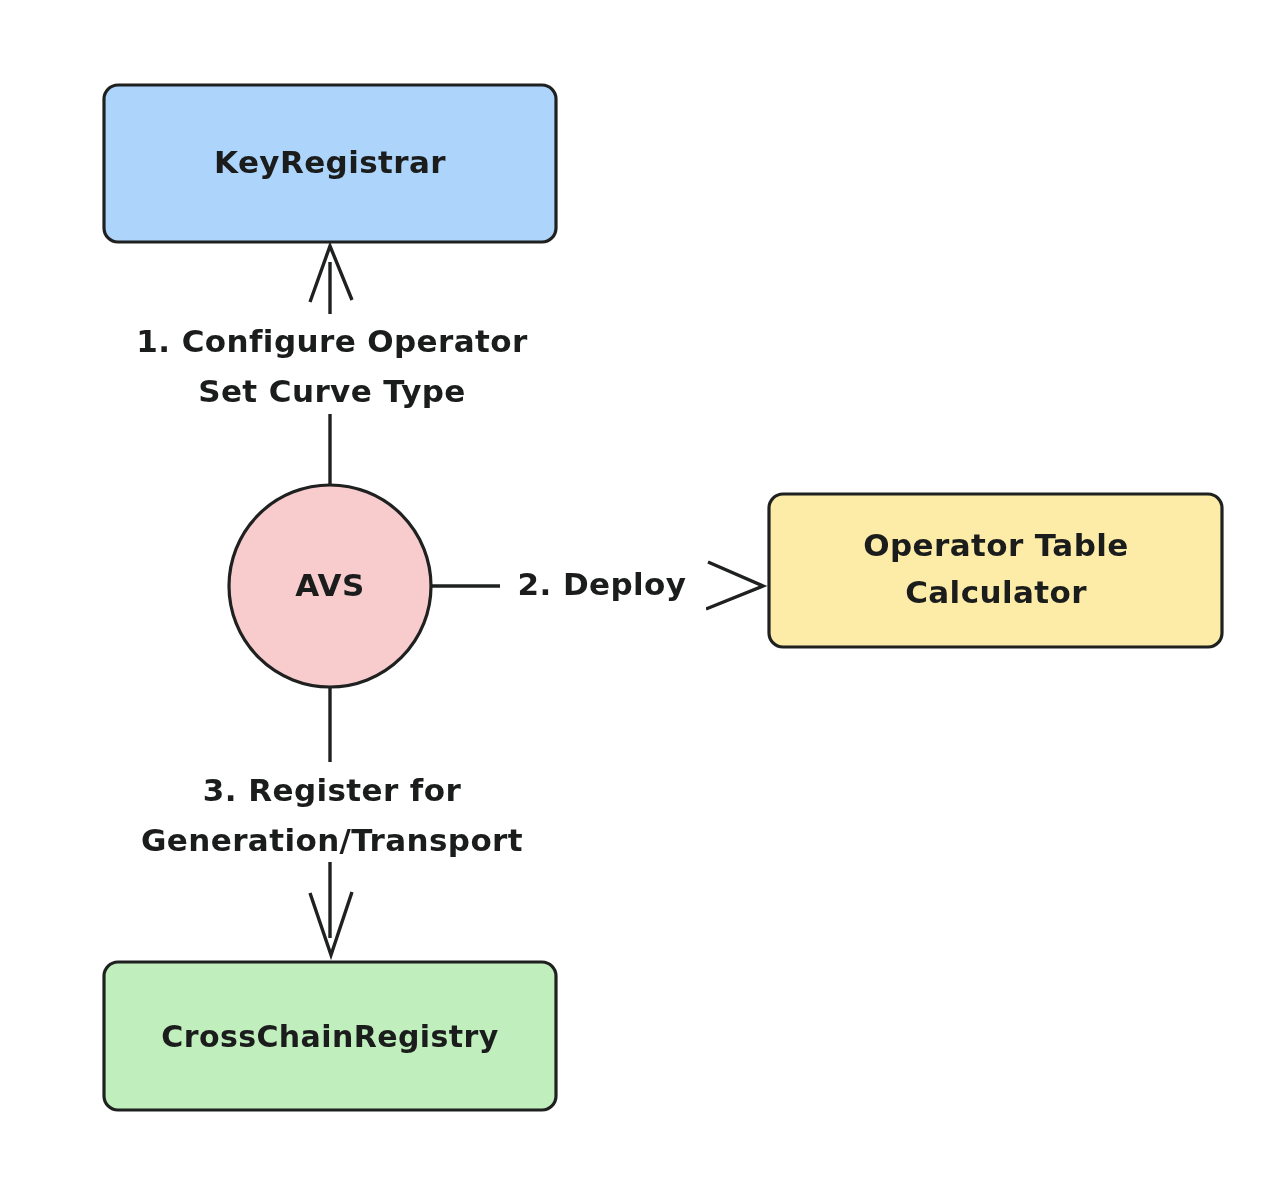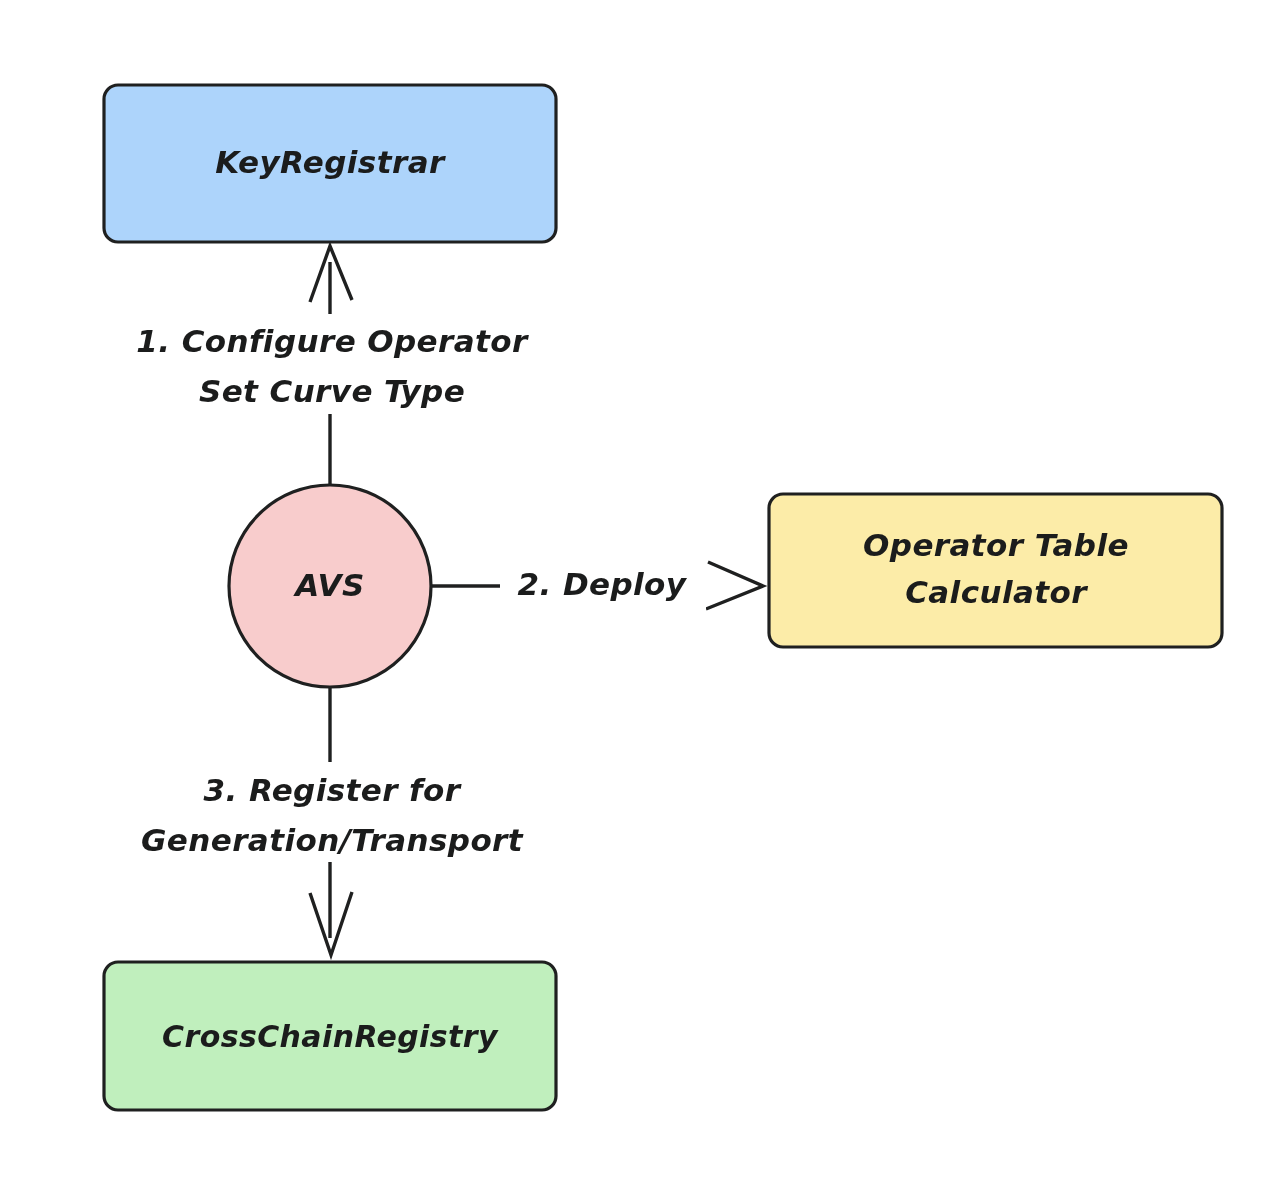--- a/index.html
+++ b/index.html
@@ -13,21 +13,20 @@
     position: relative;
     overflow: hidden;
     font-family: "DejaVu Sans", sans-serif;
   }
   #diagram-root {
     position: absolute;
     left: 0;
     top: 0;
     width: 1274px;
     height: 1182px;
-    font-style: italic;
   }
   svg.flow {
     display: block;
     width: 1274px;
     height: 1182px;
   }
   .node-shape {
     stroke: #1f2020;
     stroke-width: 3.2;
     stroke-linejoin: round;

